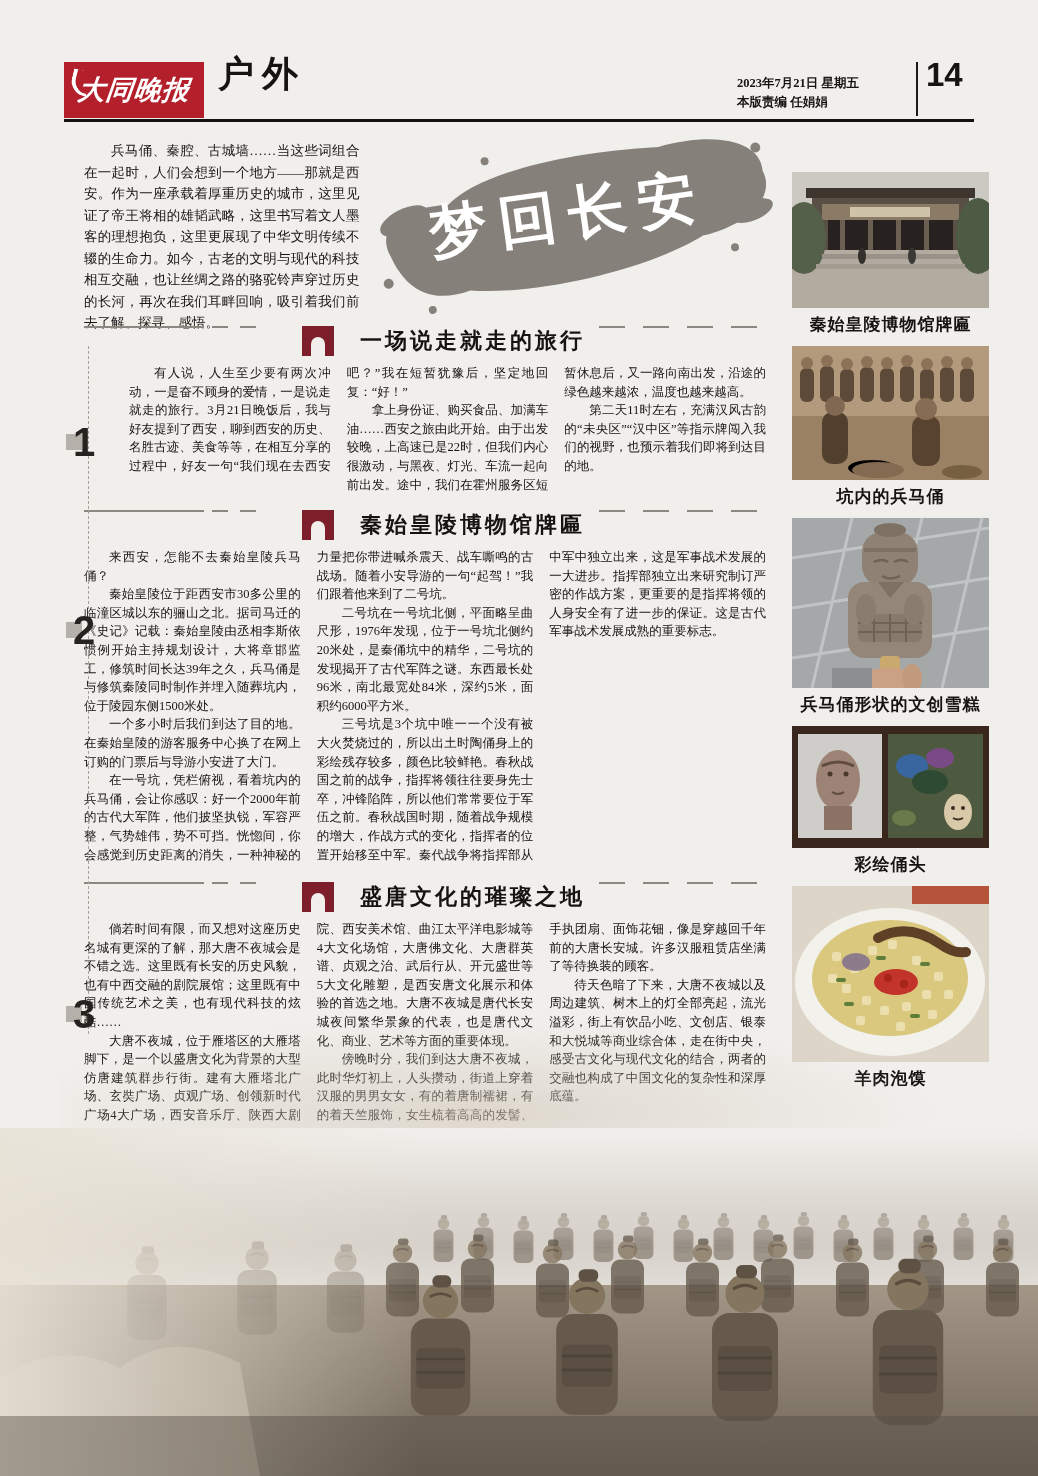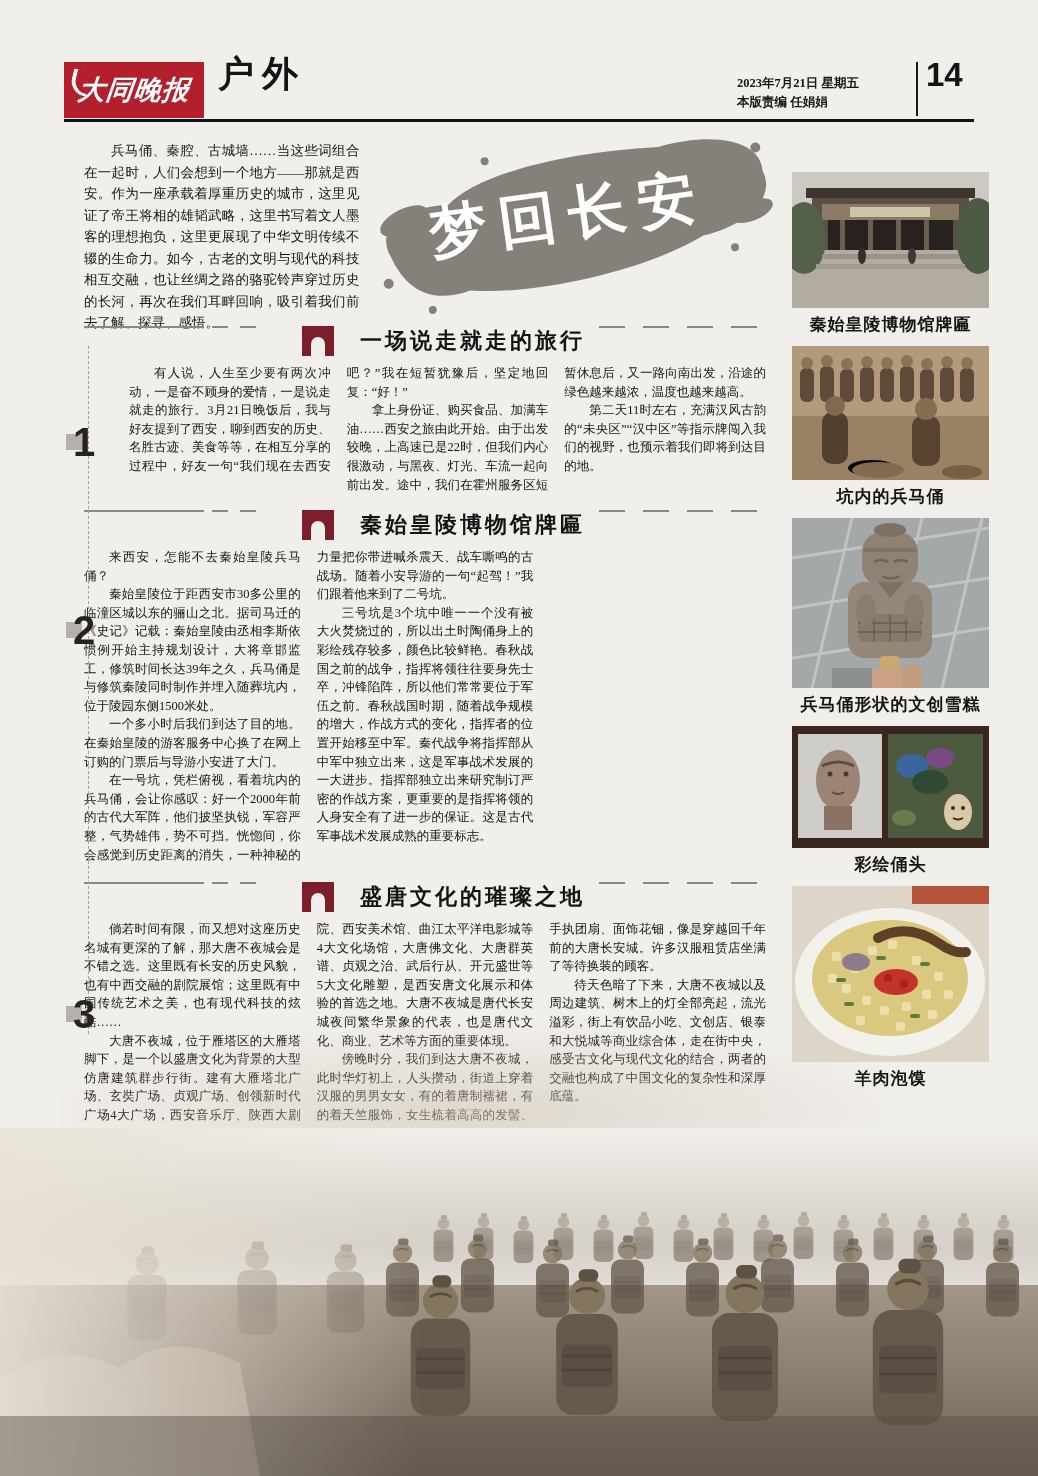--- a/index.html
+++ b/index.html
@@ -124,20 +124,21 @@
         <span class="tdash"></span>
       <span class="arch"></span>
       <span class="sec-title">秦始皇陵博物馆牌匾</span>
       <span class="tdash-right"></span>
     </div>
     <div class="section-body body-s2">
       <p>来西安，怎能不去秦始皇陵兵马俑？</p>
       <p>秦始皇陵位于距西安市30多公里的临潼区城以东的骊山之北。据司马迁的《史记》记载：秦始皇陵由丞相李斯依惯例开始主持规划设计，大将章邯监工，修筑时间长达39年之久，兵马俑是与修筑秦陵同时制作并埋入随葬坑内，位于陵园东侧1500米处。</p>
       <p>一个多小时后我们到达了目的地。在秦始皇陵的游客服务中心换了在网上订购的门票后与导游小安进了大门。</p>
       <p>在一号坑，凭栏俯视，看着坑内的兵马俑，会让你感叹：好一个2000年前的古代大军阵，他们披坚执锐，军容严整，气势雄伟，势不可挡。恍惚间，你会感觉到历史距离的消失，一种神秘的力量把你带进喊杀震天、战车嘶鸣的古战场。随着小安导游的一句“起驾！”我们跟着他来到了二号坑。</p>
+      <p>二号坑在一号坑北侧，平面略呈曲尺形，1976年发现，位于一号坑北侧约20米处，是秦俑坑中的精华，二号坑的发现揭开了古代军阵之谜。东西最长处96米，南北最宽处84米，深约5米，面积约6000平方米。</p>
       <p>三号坑是3个坑中唯一一个没有被大火焚烧过的，所以出土时陶俑身上的彩绘残存较多，颜色比较鲜艳。春秋战国之前的战争，指挥将领往往要身先士卒，冲锋陷阵，所以他们常常要位于军伍之前。春秋战国时期，随着战争规模的增大，作战方式的变化，指挥者的位置开始移至中军。秦代战争将指挥部从中军中独立出来，这是军事战术发展的一大进步。指挥部独立出来研究制订严密的作战方案，更重要的是指挥将领的人身安全有了进一步的保证。这是古代军事战术发展成熟的重要标志。</p>
 
     </div>
 
     <div class="title-row">
       <span class="tline"></span>
         <span class="tdash"></span>
       <span class="arch"></span>
       <span class="sec-title">盛唐文化的璀璨之地</span>
       <span class="tdash-right"></span>

